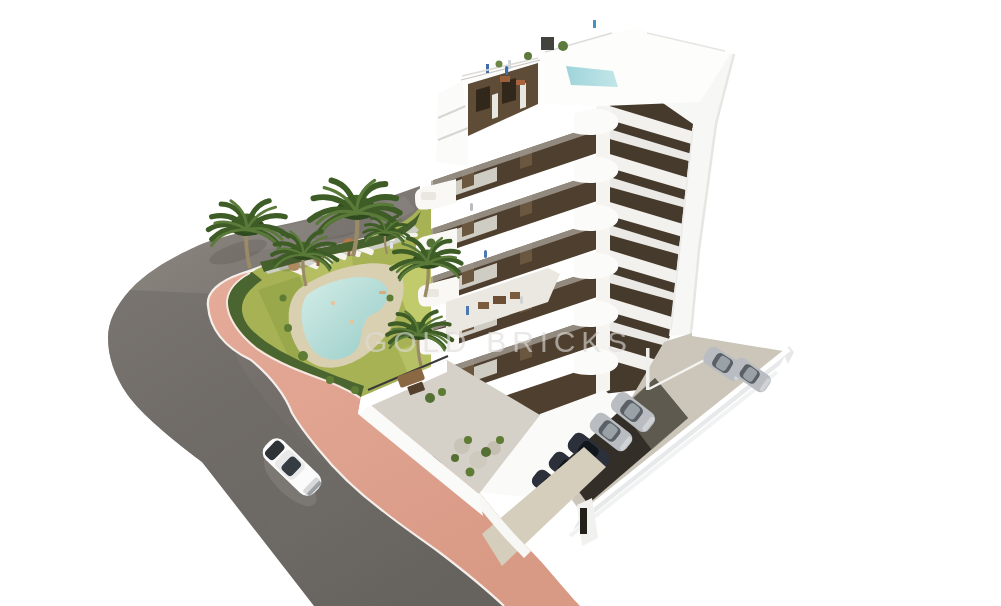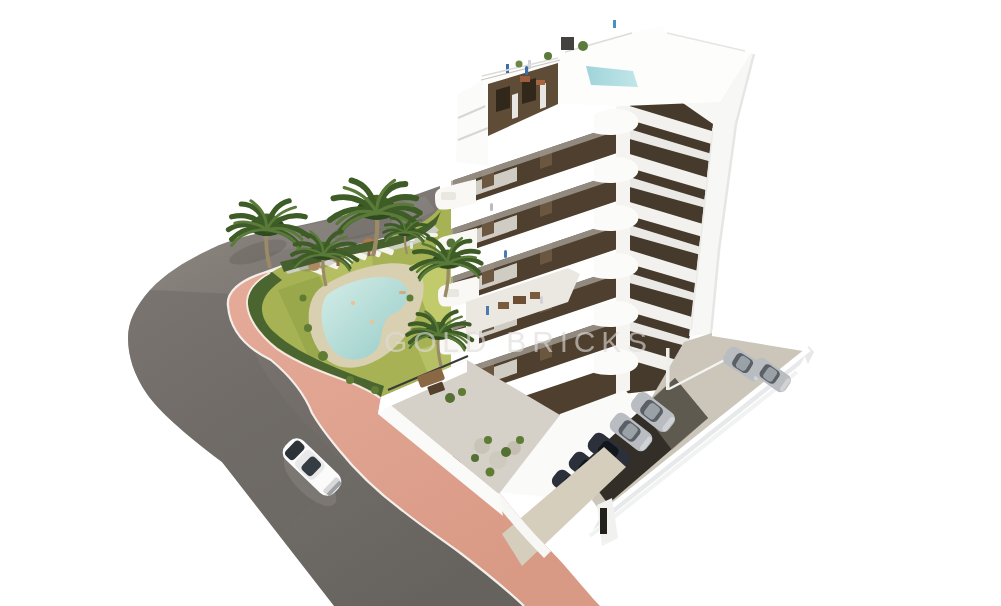--- a/index.html
+++ b/index.html
@@ -1,17 +1,17 @@
 <!DOCTYPE html>
 <html><head>
 <meta charset="utf-8">
 <style>
   html,body{margin:0;padding:0;background:#fff;}
   #scene{width:843px;height:606px;position:relative;overflow:hidden;
-         font-family:"Liberation Sans", sans-serif;margin-left:20px;}
+         font-family:"Liberation Sans", sans-serif;}
 </style>
 </head>
 <body>
 <div id="scene">
 <svg width="1001" height="606" viewBox="0 0 1001 606" xmlns="http://www.w3.org/2000/svg">
 <defs>
   <linearGradient id="roadg" x1="0.15" y1="0" x2="0.75" y2="1">
     <stop offset="0" stop-color="#8e8882"></stop>
     <stop offset="0.45" stop-color="#746f6b"></stop>
     <stop offset="1" stop-color="#66635f"></stop>

